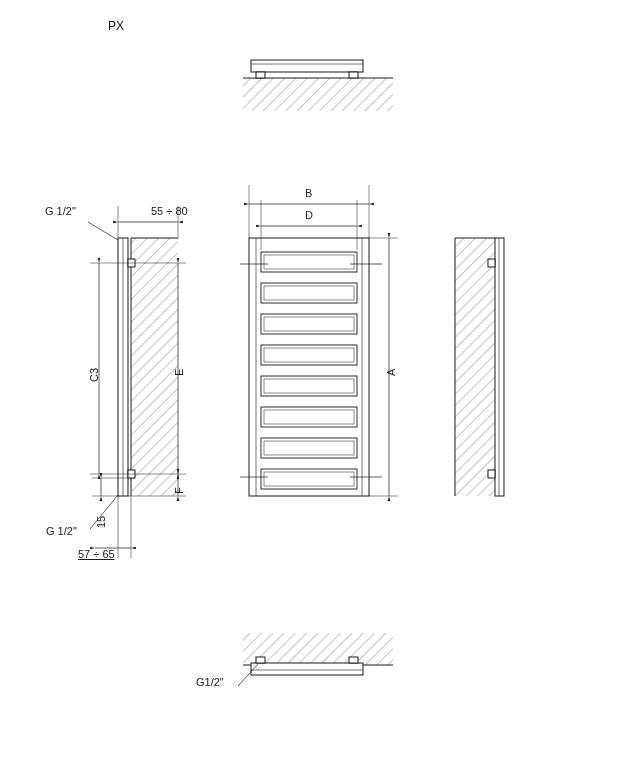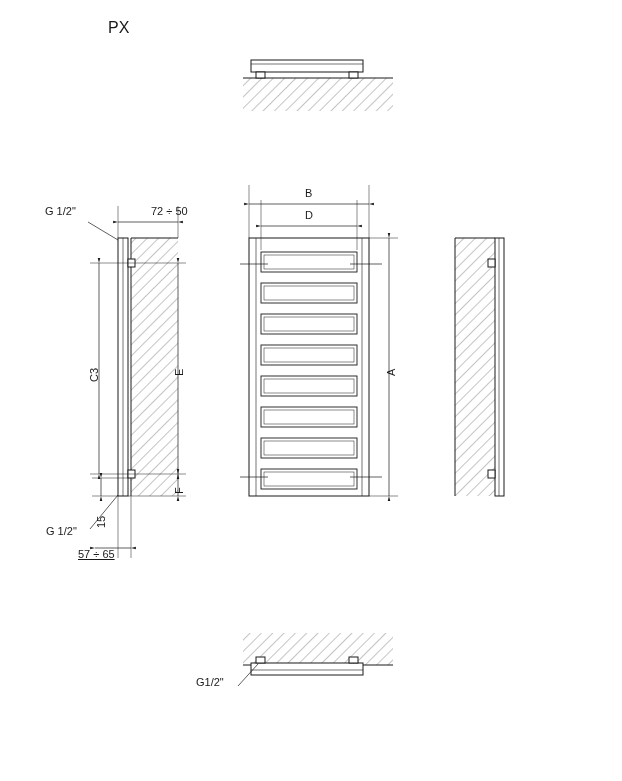--- a/index.html
+++ b/index.html
@@ -30,21 +30,21 @@
     font-size: 11px;
     color: #1a1a1a;
     white-space: nowrap;
     line-height: 1;
   }
   .lbl.rot {
     transform-origin: 0 0;
     transform: rotate(-90deg);
   }
   .title {
-    font-size: 16px;
+    font-size: 12px;
   }
 </style>
 </head>
 <body>
 
 <div id="sheet">
 
   <svg class="drawing" viewBox="0 0 622 781">
     <defs>
       <pattern id="hatch" width="8" height="8" patternTransform="rotate(45)" patternUnits="userSpaceOnUse">
@@ -191,21 +191,21 @@
   </svg>
 
   <div class="lbl title" style="left:108px; top:20px;">PX</div>
 
   <div class="lbl" style="left:45px; top:206px;">G 1/2"</div>
 
   <div class="lbl" style="left:46px; top:526px;">G 1/2"</div>
 
   <div class="lbl" style="left:196px; top:677px;">G1/2"</div>
 
-  <div class="lbl" style="left:151px; top:206px;">72 ÷ 50</div>
+  <div class="lbl" style="left:151px; top:206px;">55 ÷ 80</div>
 
   <div class="lbl" style="left:78px; top:549px;text-decoration:underline;">57 ÷ 65</div>
 
   <div class="lbl rot" style="left:96px; top:528px;">15</div>
 
   <div class="lbl rot" style="left:89px; top:382px;">C3</div>
 
   <div class="lbl rot" style="left:174px; top:376px;">E</div>
 
   <div class="lbl rot" style="left:174px; top:494px;">F</div>

